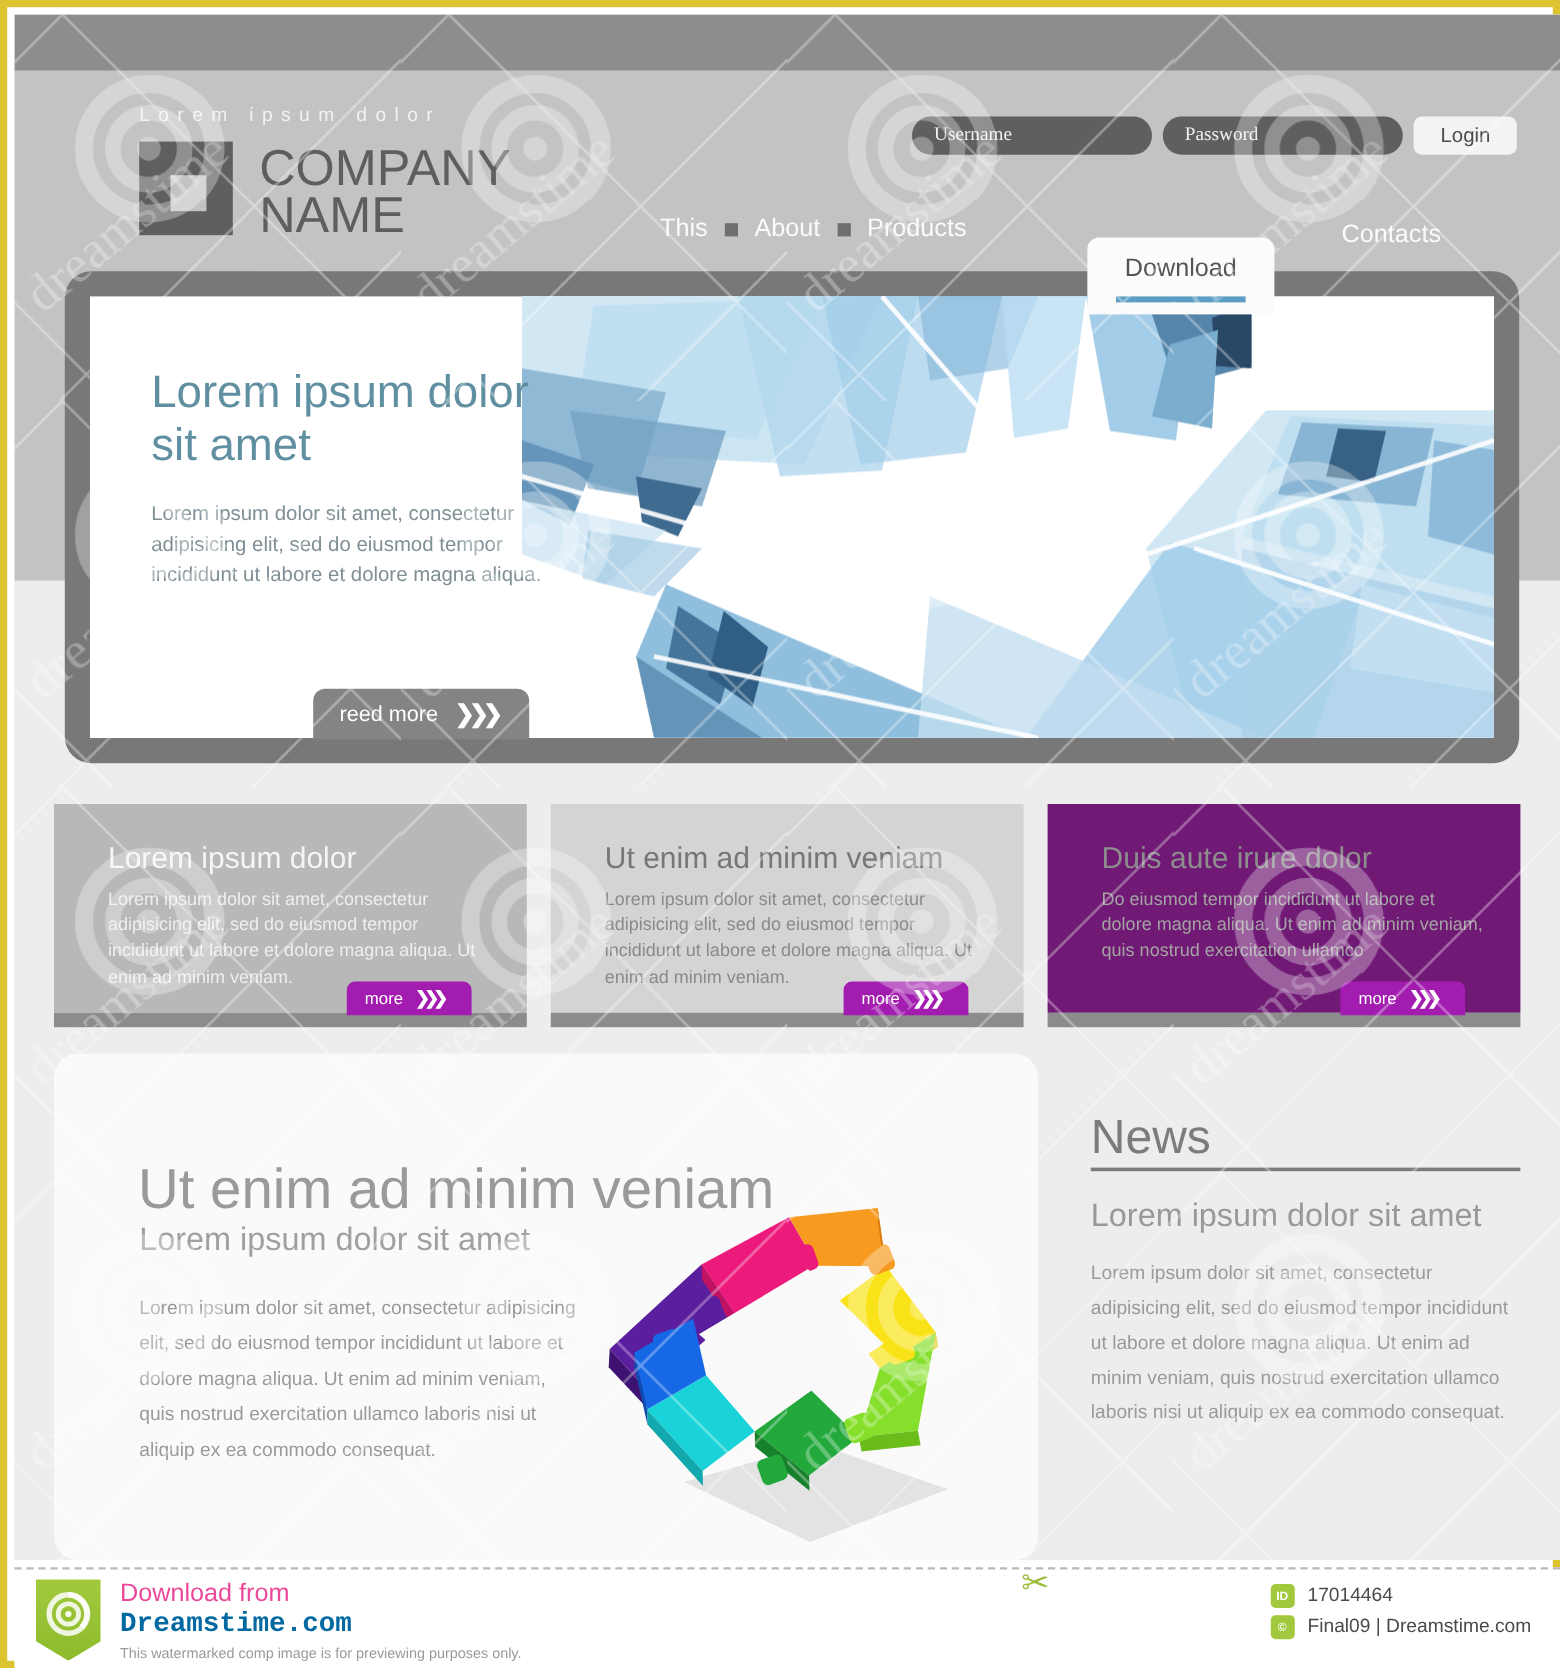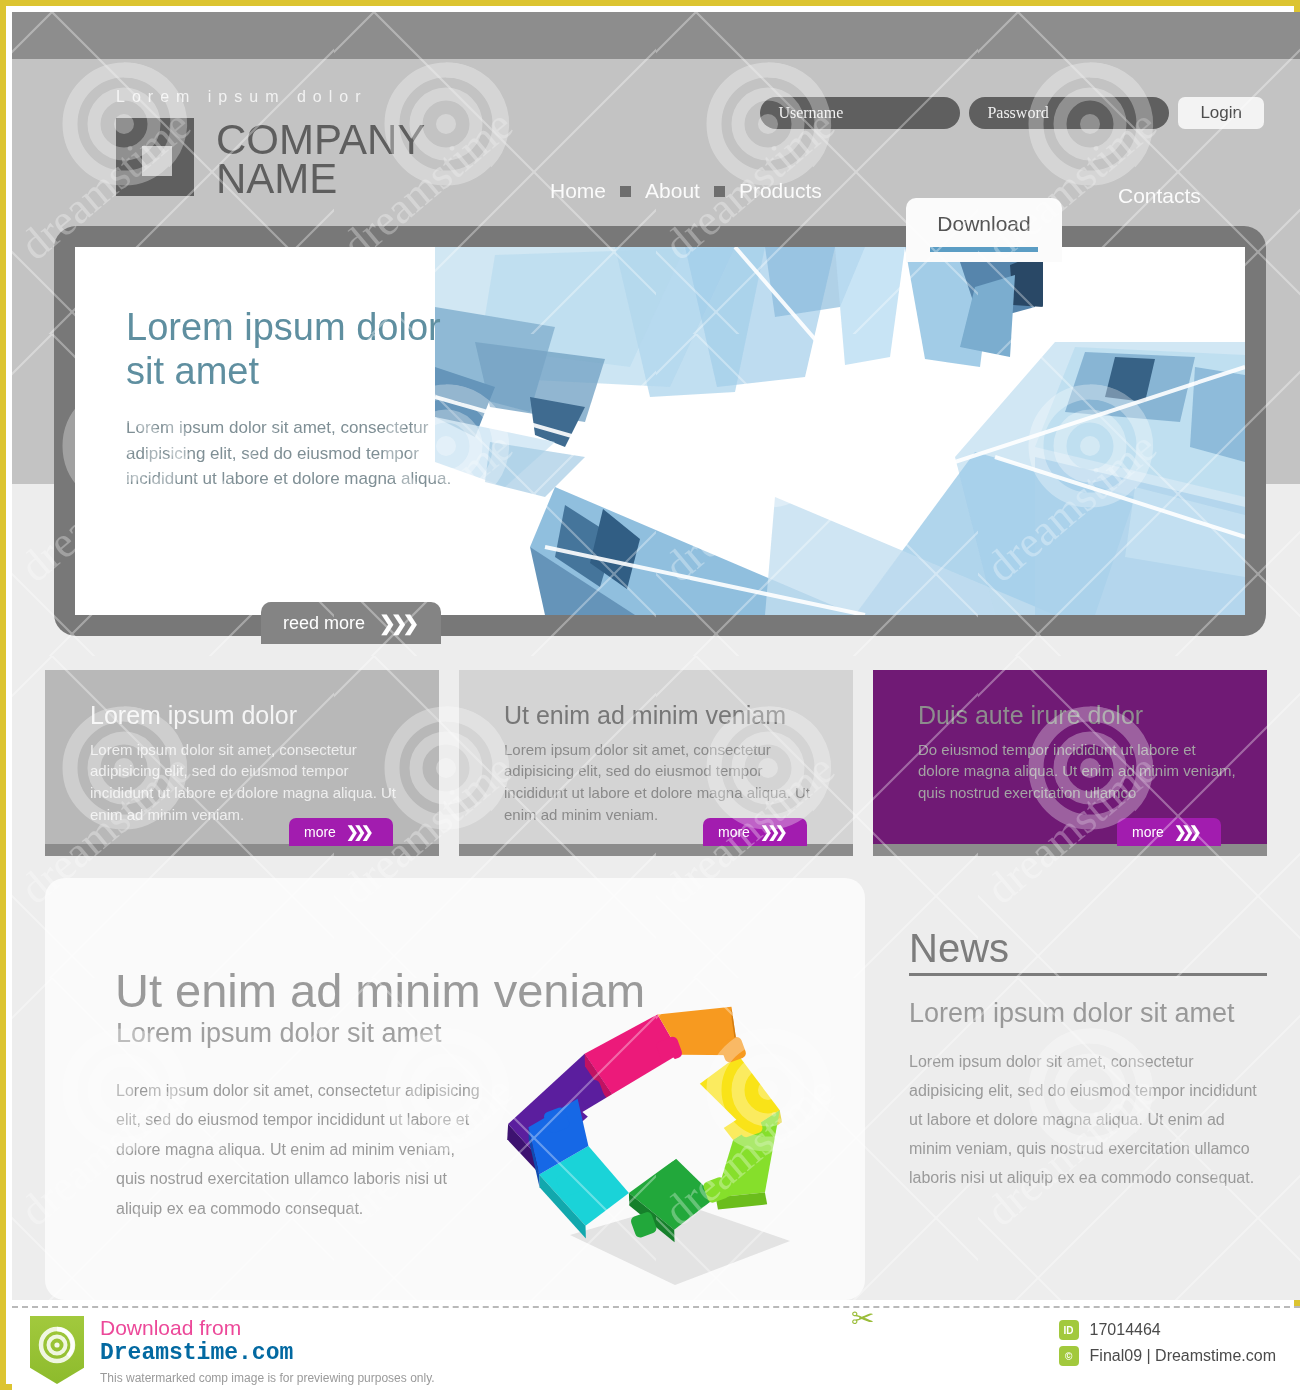--- a/index.html
+++ b/index.html
@@ -228,21 +228,20 @@
     background: #848484;
     border-radius: 10px 10px 0 0;
     color: #ffffff;
     font-size: 18px;
     display: flex;
     align-items: center;
     gap: 14px;
     padding-left: 22px;
     z-index: 8;
     cursor: pointer;
-    margin-top: 28px;
   }
   .chev {
     letter-spacing: -5px;
     font-size: 20px;
     color: #ffffff;
     font-weight: bold;
   }
 
   
   .boxes {
@@ -468,21 +467,21 @@
       </div>
     </div>
 
     <div class="loginbar">
       <input class="field user" type="text" placeholder="Username" style="">
       <input class="field pass" type="text" placeholder="Password" style="">
       <button class="login-btn">Login</button>
     </div>
 
     <div class="nav">
-      <a href="#">Home</a>
+      <a href="#">This</a>
       <span class="nav-sep"></span>
       <a href="#">About</a>
       <span class="nav-sep"></span>
       <a href="#">Products</a>
     </div>
     <a class="nav-contacts" href="#">Contacts</a>
 
     <div class="dl-tab">
       <span class="dl-tab-label">Download</span>
       <div class="dl-tab-underline"></div>

